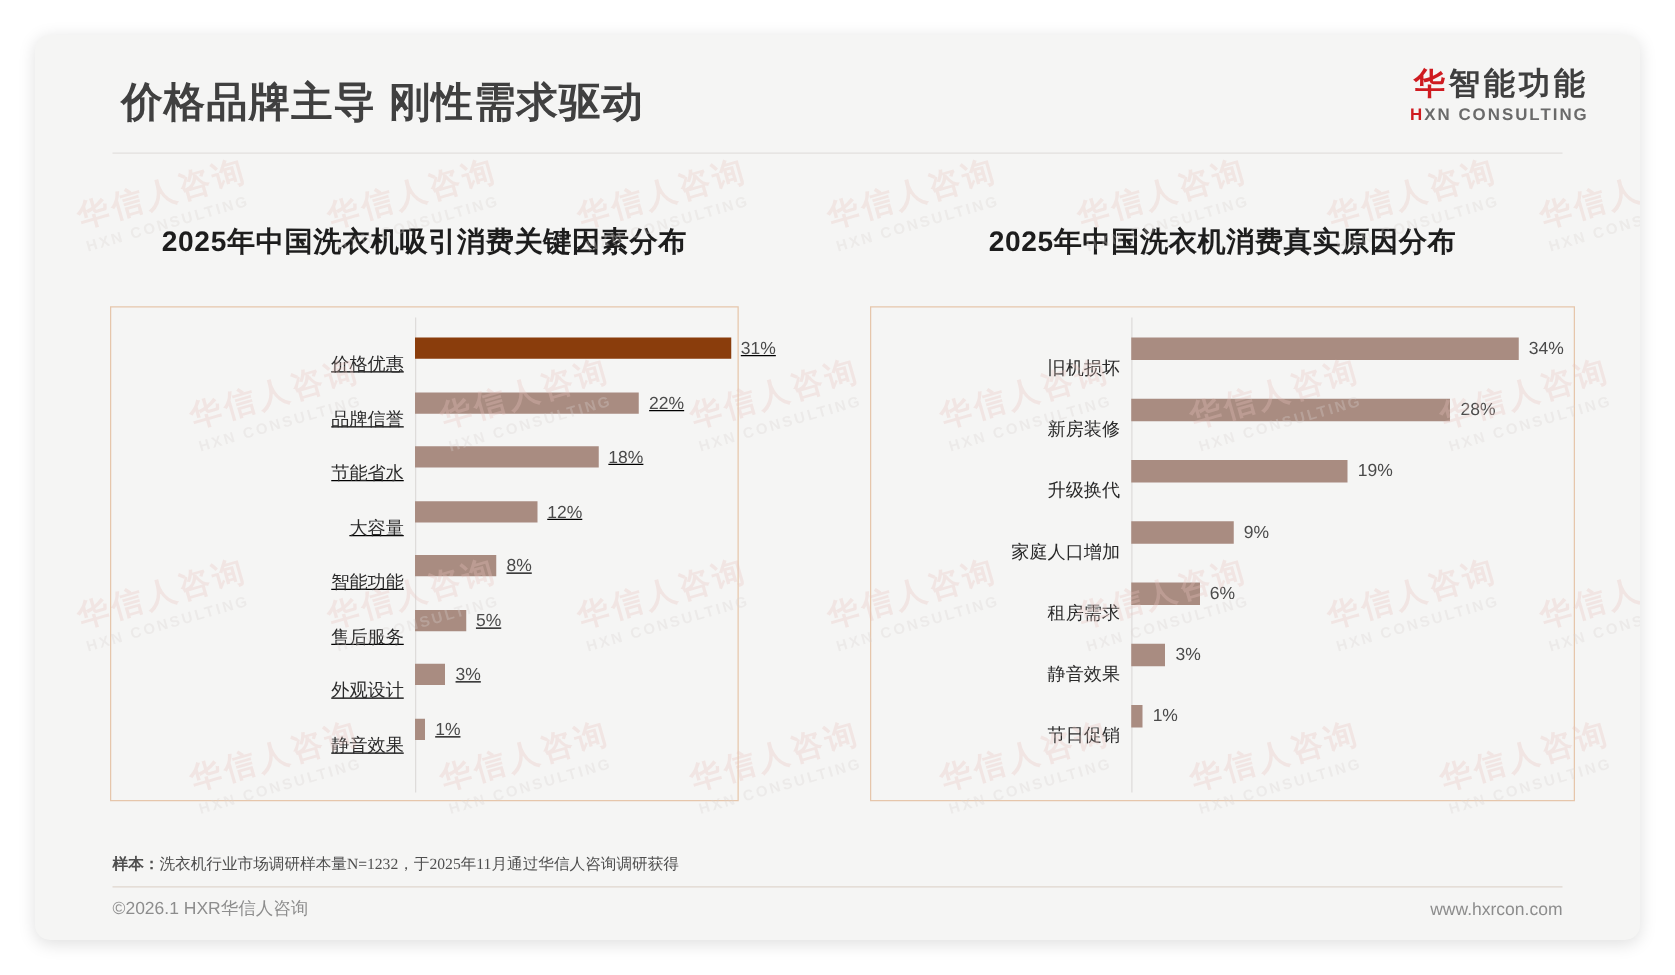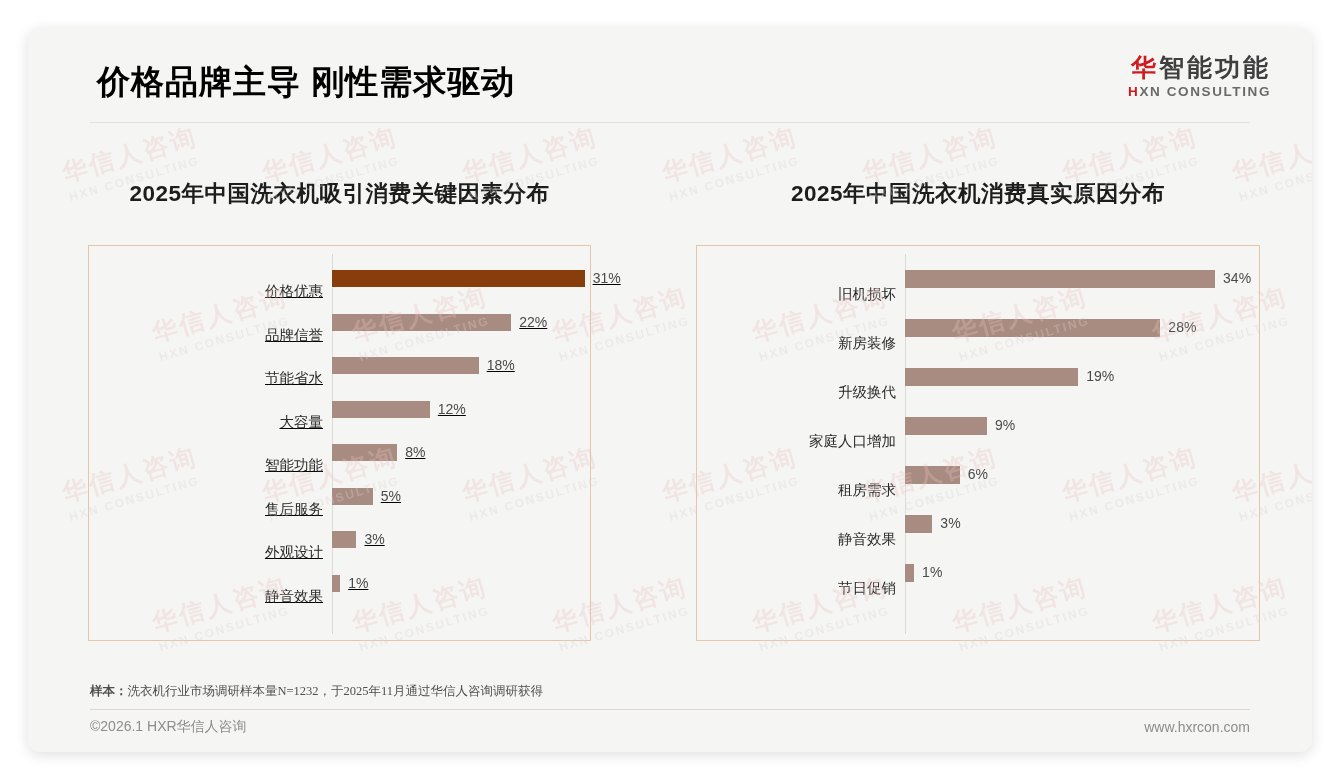--- a/index.html
+++ b/index.html
@@ -22,21 +22,21 @@
   
   .header {
     position: absolute; left: 0; top: 0;
     width: 100%; height: 94px;
   }
   .page-title {
     position: absolute;
     left: 69px; top: 32px;
     font-size: 33px;
     font-weight: bold;
-    color: #000000;
+    color: #404040;
     letter-spacing: 1px;
     white-space: nowrap;
   }
   .logo {
     position: absolute;
     right: 41px; top: 26px;
     text-align: right;
   }
   .logo-cn {
     font-size: 25px;

